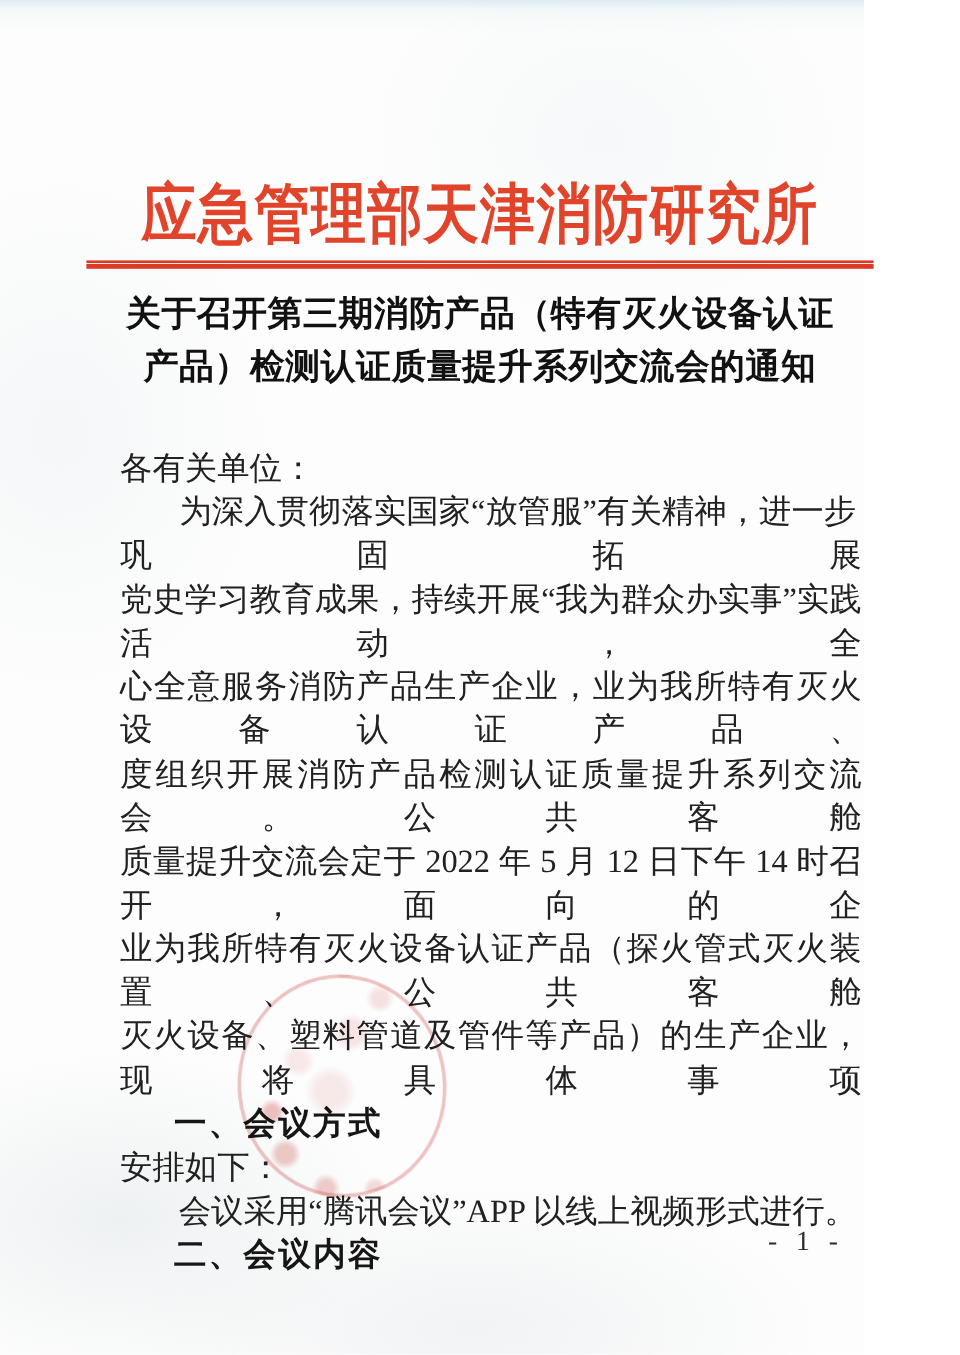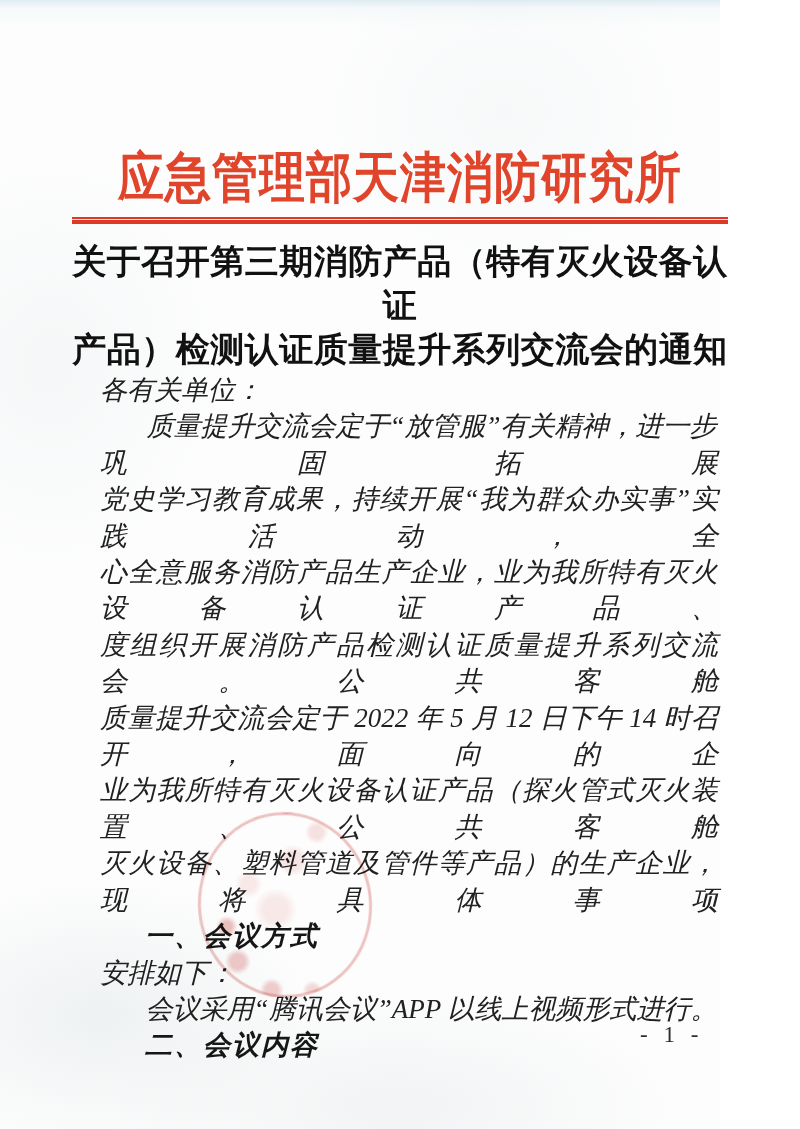--- a/index.html
+++ b/index.html
@@ -32,31 +32,30 @@
   .red-rule {
     position: absolute; top: 217px; left: 72px; width: 656px; height: 7px;
     background: linear-gradient(to bottom,
       #dc3a24 0px, #dc3a24 2px,
       rgba(220,58,36,0.12) 2px, rgba(220,58,36,0.12) 3px,
       #dc3a24 3px, #dc3a24 7px);
   }
   .title {
     position: absolute; top: 240px; left: 60px; width: 680px;
     margin: 0; text-align: center;
-    font-size: 34px; font-weight: 700; line-height: 44px; letter-spacing: 0.5px;
+    font-size: 29px; font-weight: 700; line-height: 44px; letter-spacing: 0.5px;
     color: #111111;
   }
   .title .tl { display: block; }
   .doc-body {
     position: absolute; top: 372px; left: 100px; width: 618px;
   }
   .line {
     font-size: 27px; line-height: 36.4px; white-space: nowrap;
     color: #212121;
-    font-style: italic;
   }
   .just {
     white-space: normal;
     text-align: justify; text-align-last: justify;
     text-justify: inter-character;
   }
   .indent { text-indent: 45px; text-align: center; }
   .heading {
     font-family: "Liberation Sans", "DejaVu Sans", sans-serif;
     font-weight: 700; color: #161616; text-indent: 45px;
@@ -94,21 +93,21 @@
   <div class="red-rule"></div>
 
   <h1 class="title">
     <span class="tl">关于召开第三期消防产品（特有灭火设备认证</span>
     <span class="tl">产品）检测认证质量提升系列交流会的通知</span>
   </h1>
 
   <div class="doc-body">
     <div class="line">各有关单位：</div>
 
-    <div class="line just indent">质量提升交流会定于“放管服”有关精神，进一步巩固拓展</div>
+    <div class="line just indent">为深入贯彻落实国家“放管服”有关精神，进一步巩固拓展</div>
     <div class="line just">党史学习教育成果，持续开展“我为群众办实事”实践活动，全</div>
     <div class="line just">心全意服务消防产品生产企业，业为我所特有灭火设备认证产品、</div>
     <div class="line just">度组织开展消防产品检测认证质量提升系列交流会。公共客舱</div>
     <div class="line just">质量提升交流会定于 2022 年 5 月 12 日下午 14 时召开，面向的企</div>
     <div class="line just">业为我所特有灭火设备认证产品（探火管式灭火装置、公共客舱</div>
     <div class="line just">灭火设备、塑料管道及管件等产品）的生产企业，现将具体事项</div>
     <div class="line heading">一、会议方式</div>
 
     <div class="line">安排如下：</div>
     <div class="line indent">会议采用“腾讯会议”APP 以线上视频形式进行。</div>

